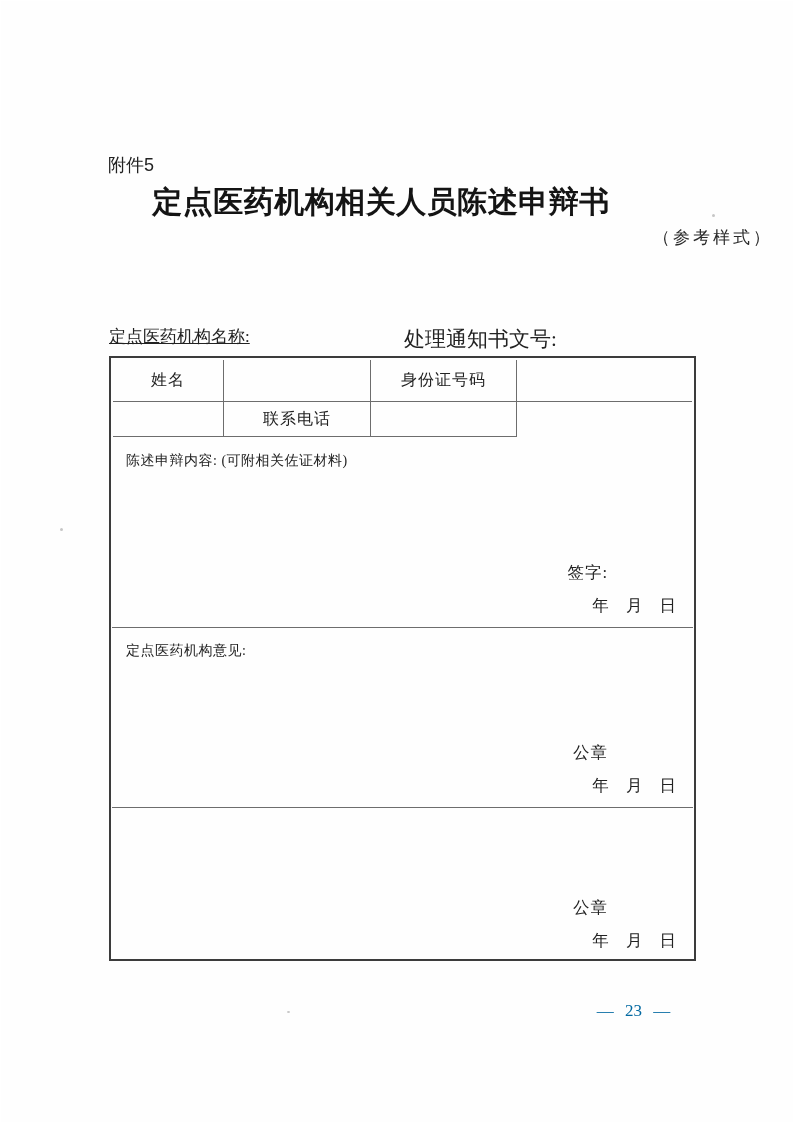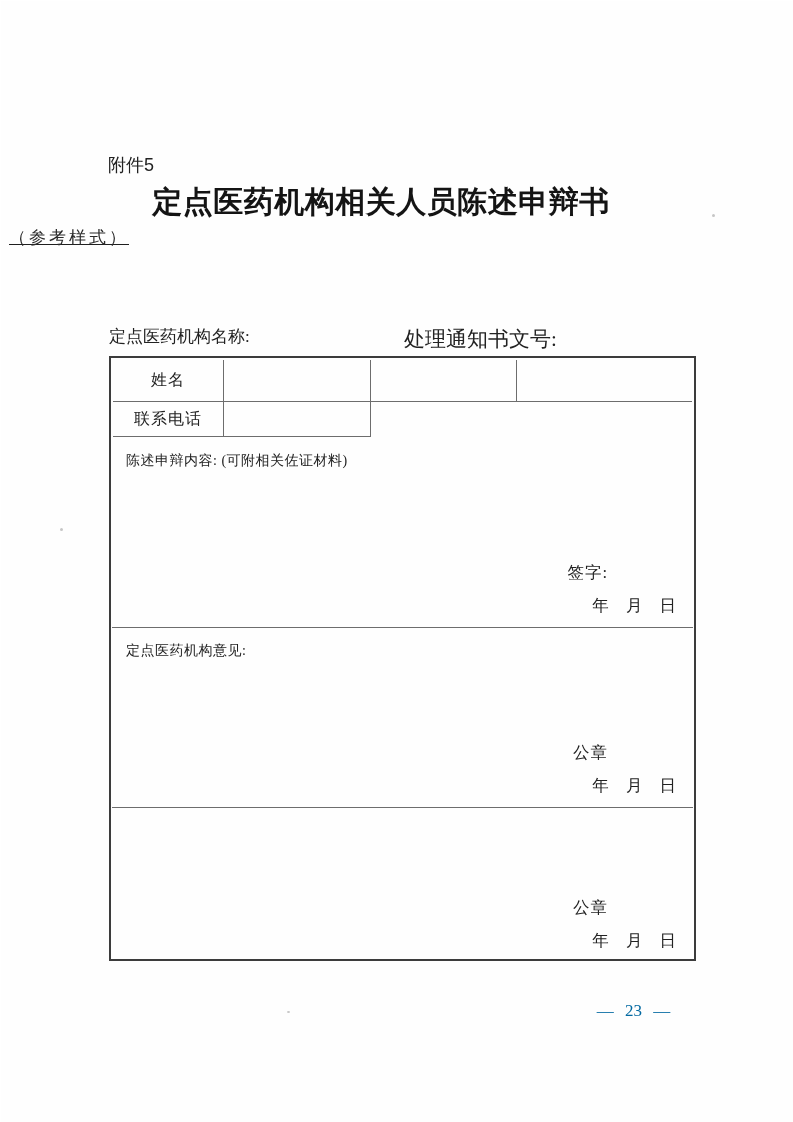--- a/index.html
+++ b/index.html
@@ -17,25 +17,25 @@
     position:absolute; left:106px; top:151px;
     font-family:"Liberation Sans","DejaVu Sans",sans-serif;
     font-size:18px; color:#222;
   }
   .title-wrap { position:absolute; left:0; top:180px; width:760px; text-align:center; }
   .doc-title {
     font-size:30px; font-weight:700; color:#141414;
     letter-spacing:0.5px;
     font-family:"Liberation Serif","DejaVu Serif",serif;
   }
-  .subtitle-wrap { position:absolute; left:6px; top:224px; width:758px; text-align:left;text-decoration:underline; }
+  .subtitle-wrap { position:absolute; left:16px; top:224px; width:758px; text-align:right; }
   .doc-subtitle { font-size:17px; letter-spacing:3px; color:#2a2a2a; }
 
   .header-fields { position:absolute; top:322px; left:0; width:793px; height:22px; }
-  .org-name-label { position:absolute; left:107px; font-size:17px; color:#222; }
+  .org-name-label { position:absolute; left:107px; font-size:17px; color:#222;text-decoration:underline; }
   .notice-no-label { position:absolute; left:402px; font-size:21px; color:#222; }
 
   .form-table {
     position:absolute; left:108px; top:355px;
     width:587px; height:605px;
     border:2px solid #3c3c3c;
     background:#fefefe;
   }
   .info-grid {
     display:grid;
@@ -94,20 +94,21 @@
   <div class="header-fields">
     <span class="org-name-label">定点医药机构名称:</span>
     <span class="notice-no-label">处理通知书文号:</span>
   </div>
 
   <div class="form-table">
 
     <div class="info-grid">
       <div class="cell">姓名</div>
       <div class="cell"></div>
+      <div class="cell">身份证号码</div>
       <div class="cell"></div>
       <div class="cell"></div>
       <div class="cell">联系电话</div>
       <div class="cell"></div>
     </div>
 
     <div class="section sec-statement">
       <div class="sec-label">陈述申辩内容: (可附相关佐证材料)</div>
       <div class="seal-label">签字:</div>
       <div class="date-line">年 月 日</div>

